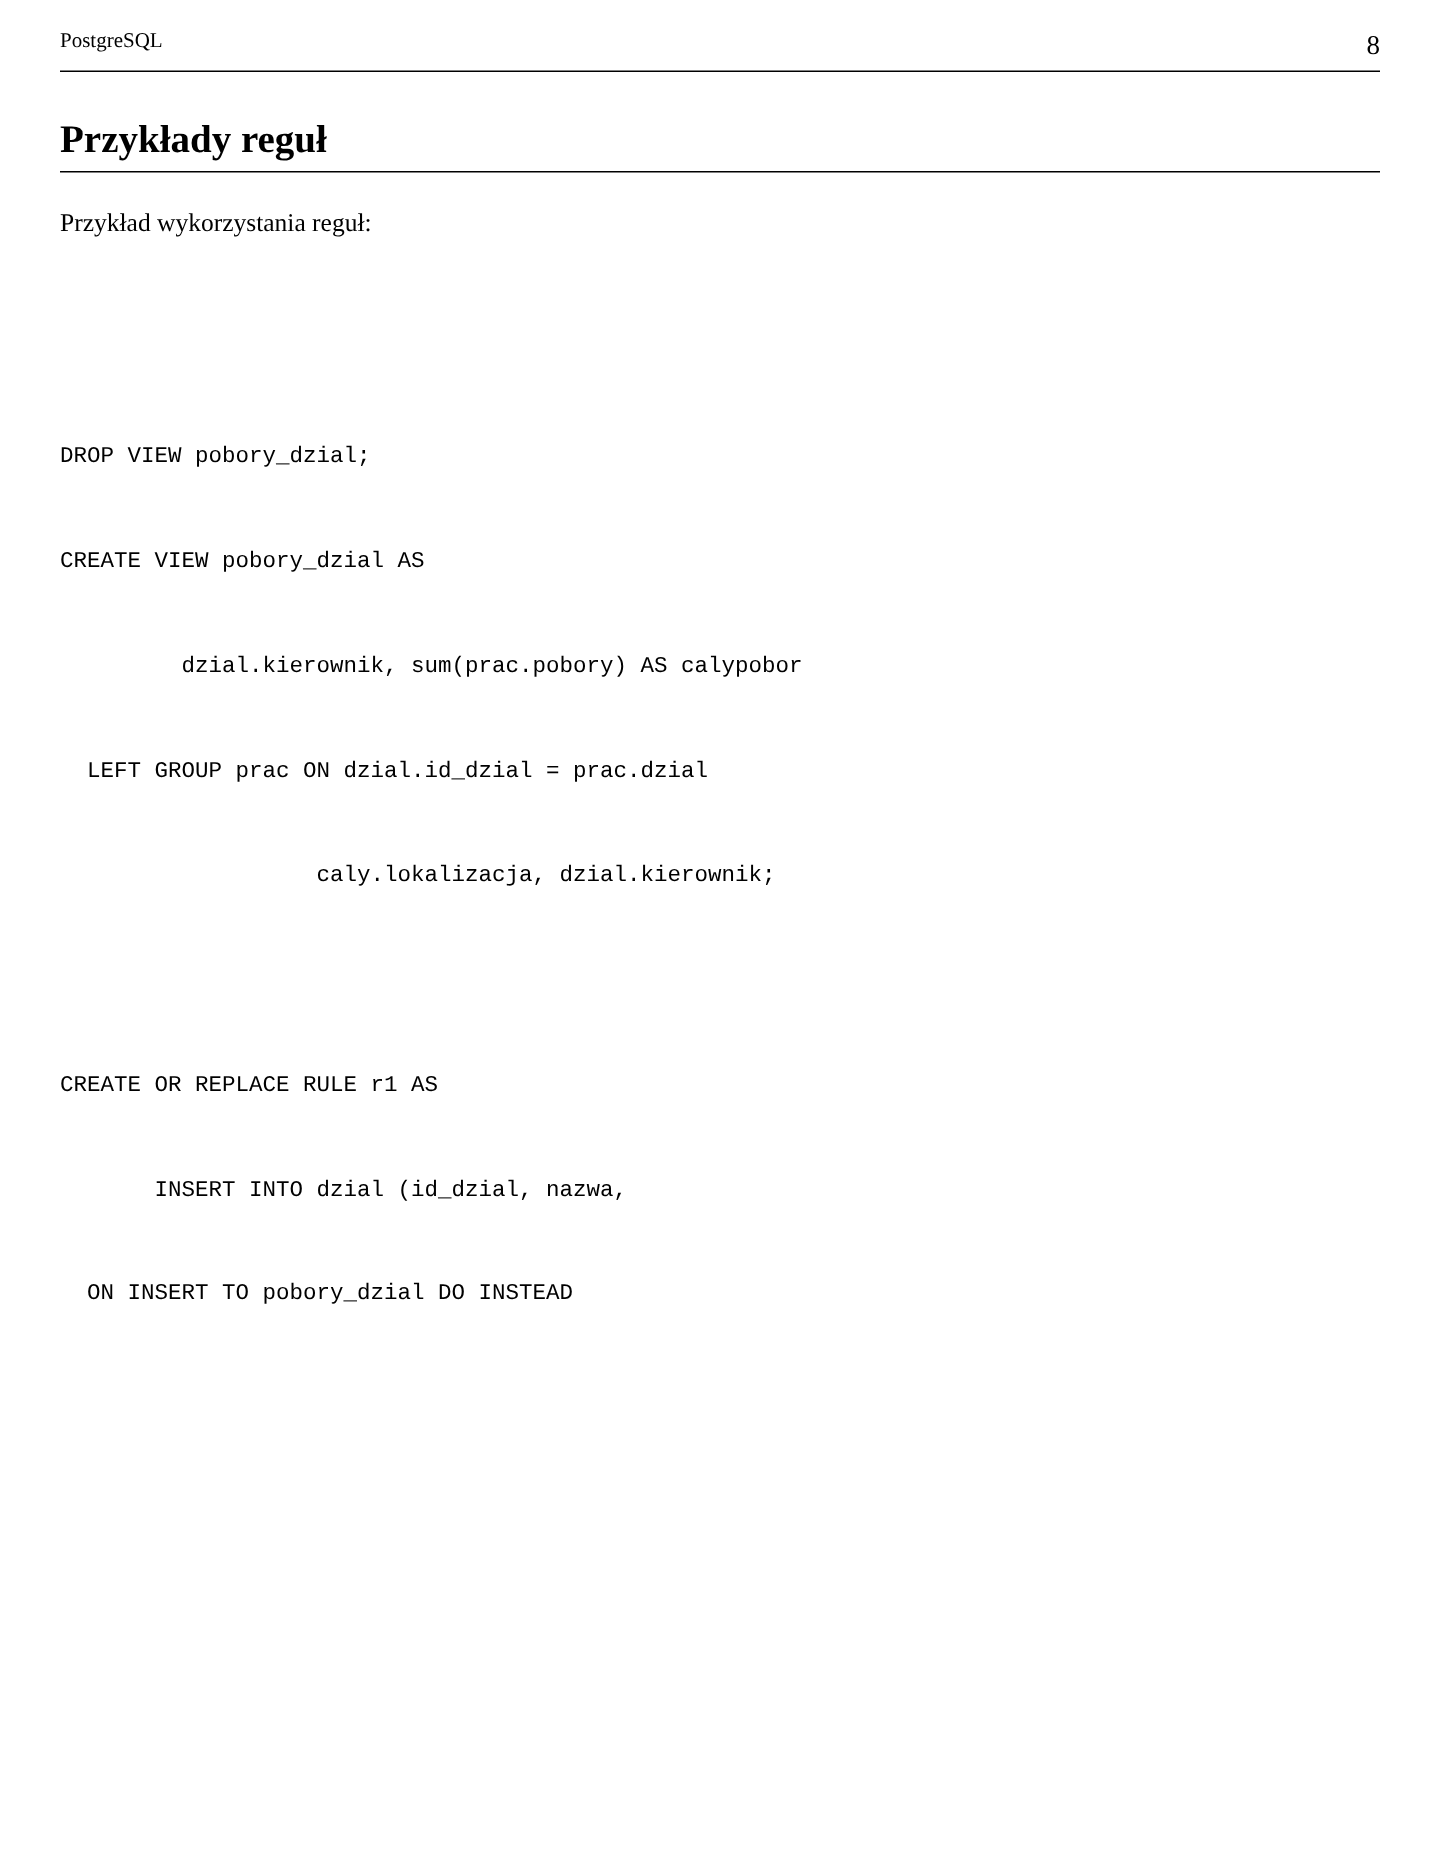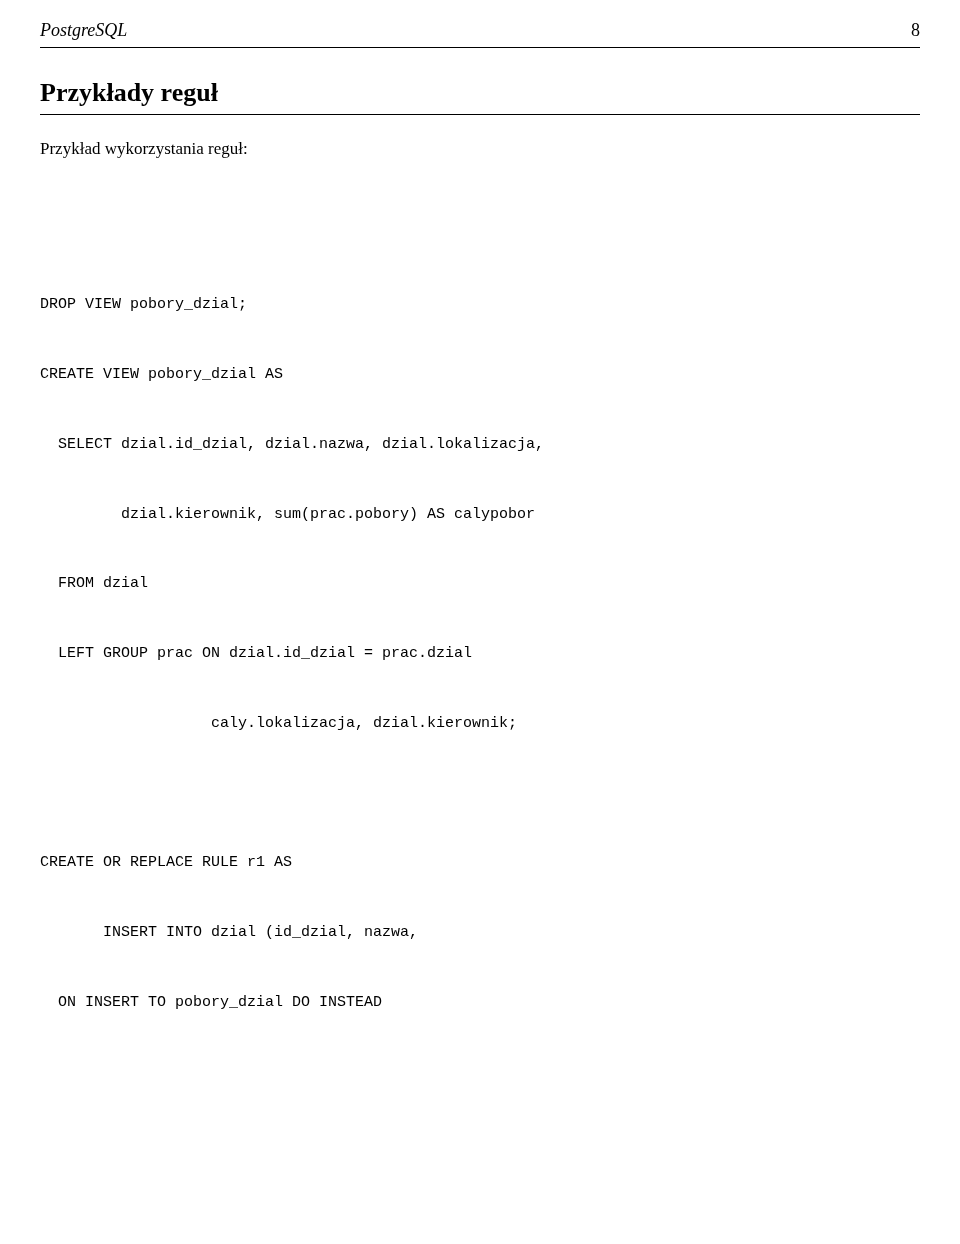--- a/index.html
+++ b/index.html
@@ -28,22 +28,21 @@
       display: flex;
       justify-content: space-between;
       align-items: flex-start;
       border-bottom: 1px solid #000;
       padding-bottom: 6px;
       margin-bottom: 30px;
     }
 
     .header-title {
       font-family: 'Times New Roman', Times, serif;
-      font-size: 18px;
-      font-style: italic;
+      font-size: 14px;
       font-weight: normal;
     }
 
     .header-page-num {
       font-family: 'Times New Roman', Times, serif;
       font-size: 18px;
     }
 
     .section-title {
       font-family: 'Times New Roman', Times, serif;
@@ -103,23 +102,21 @@
     <h1 class="section-title">Przykłady reguł</h1>
   </div>
   <hr class="section-divider">
 
   <p class="intro-text">Przykład wykorzystania reguł:</p>
 
   <div class="code-block">
     <div class="blank-line"></div>
     <div class="sql-line">DROP VIEW pobory_dzial;</div>
     <div class="sql-line">CREATE VIEW pobory_dzial AS</div>
-    <div class="sql-line">  SELECT dzial.id_dzial, dzial.nazwa, dzial.lokalizacja,</div>
     <div class="sql-line">         dzial.kierownik, sum(prac.pobory) AS calypobor</div>
-    <div class="sql-line">  FROM dzial</div>
     <div class="sql-line">  LEFT GROUP prac ON dzial.id_dzial = prac.dzial</div>
     <div class="sql-line">                   caly.lokalizacja, dzial.kierownik;</div>
     <div class="blank-line"></div>
     <div class="sql-line">CREATE OR REPLACE RULE r1 AS</div>
     <div class="sql-line">       INSERT INTO dzial (id_dzial, nazwa,</div>
     <div class="sql-line">  ON INSERT TO pobory_dzial DO INSTEAD</div>
     
     
     
     

